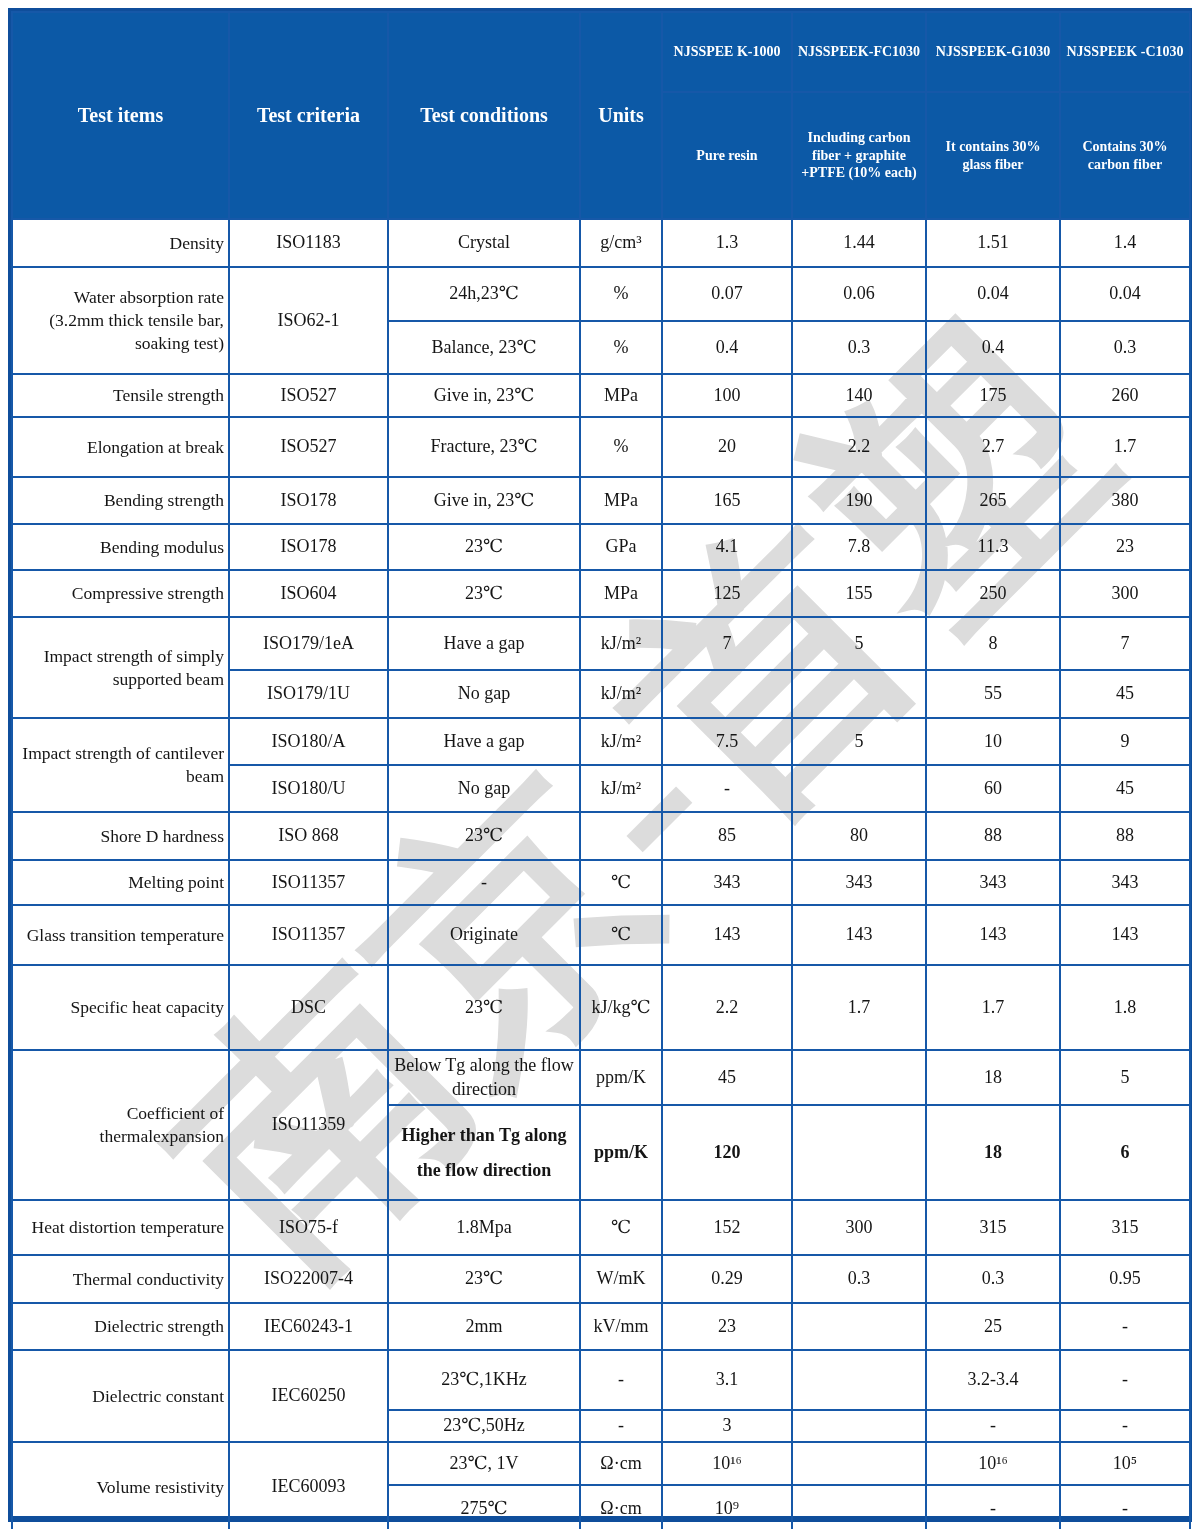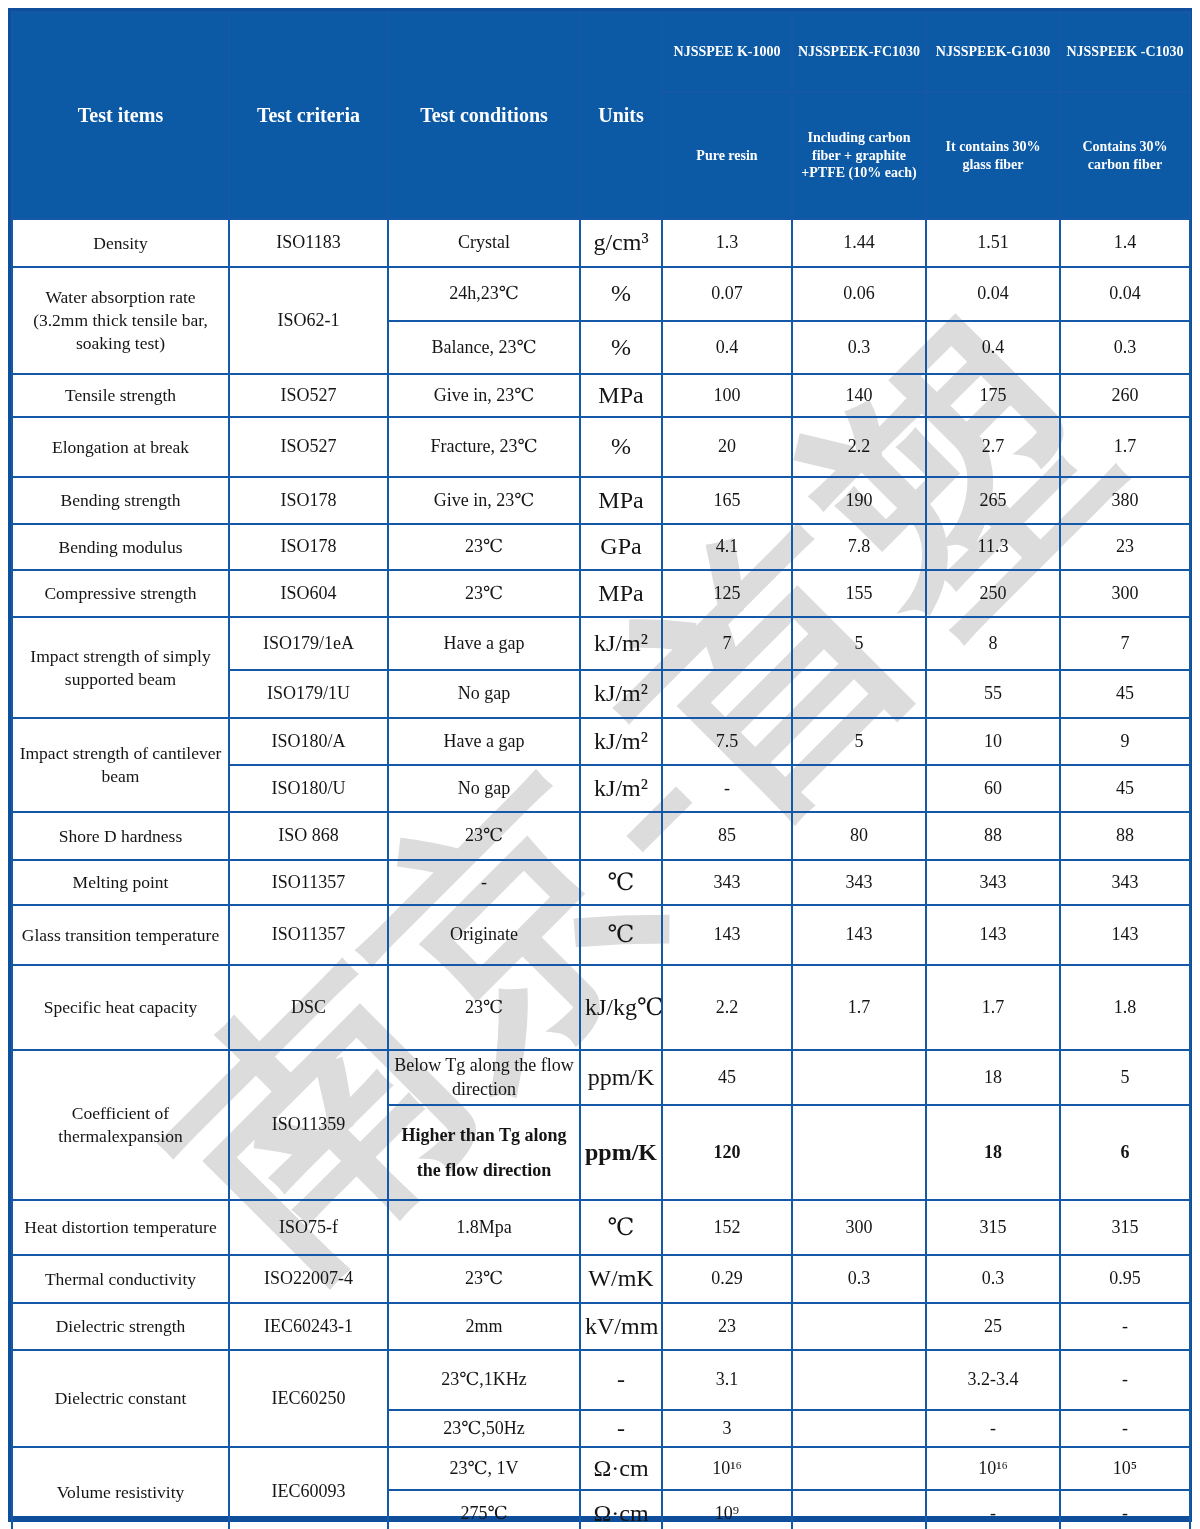--- a/index.html
+++ b/index.html
@@ -63,23 +63,23 @@
     font-size:20px;
     line-height:1.25;
   }
   th.product{font-size:14px;}
   td{
     background:transparent;
     color:var(--text);
     font-size:18px;
     line-height:1.3;
   }
-  td.item{font-size:17.5px;}
+  td.item{font-size:17.5px;text-align:right;}
   td.cond{font-size:18px;}
-  td.units{font-size:24px;}
+  td.units{font-size:18px;}
   td.val{font-size:18px;}
 </style>
 </head>
 <body>
 
 <div class="page">
 
   <div class="watermark">
     <span>南京-首塑</span>
   </div>

